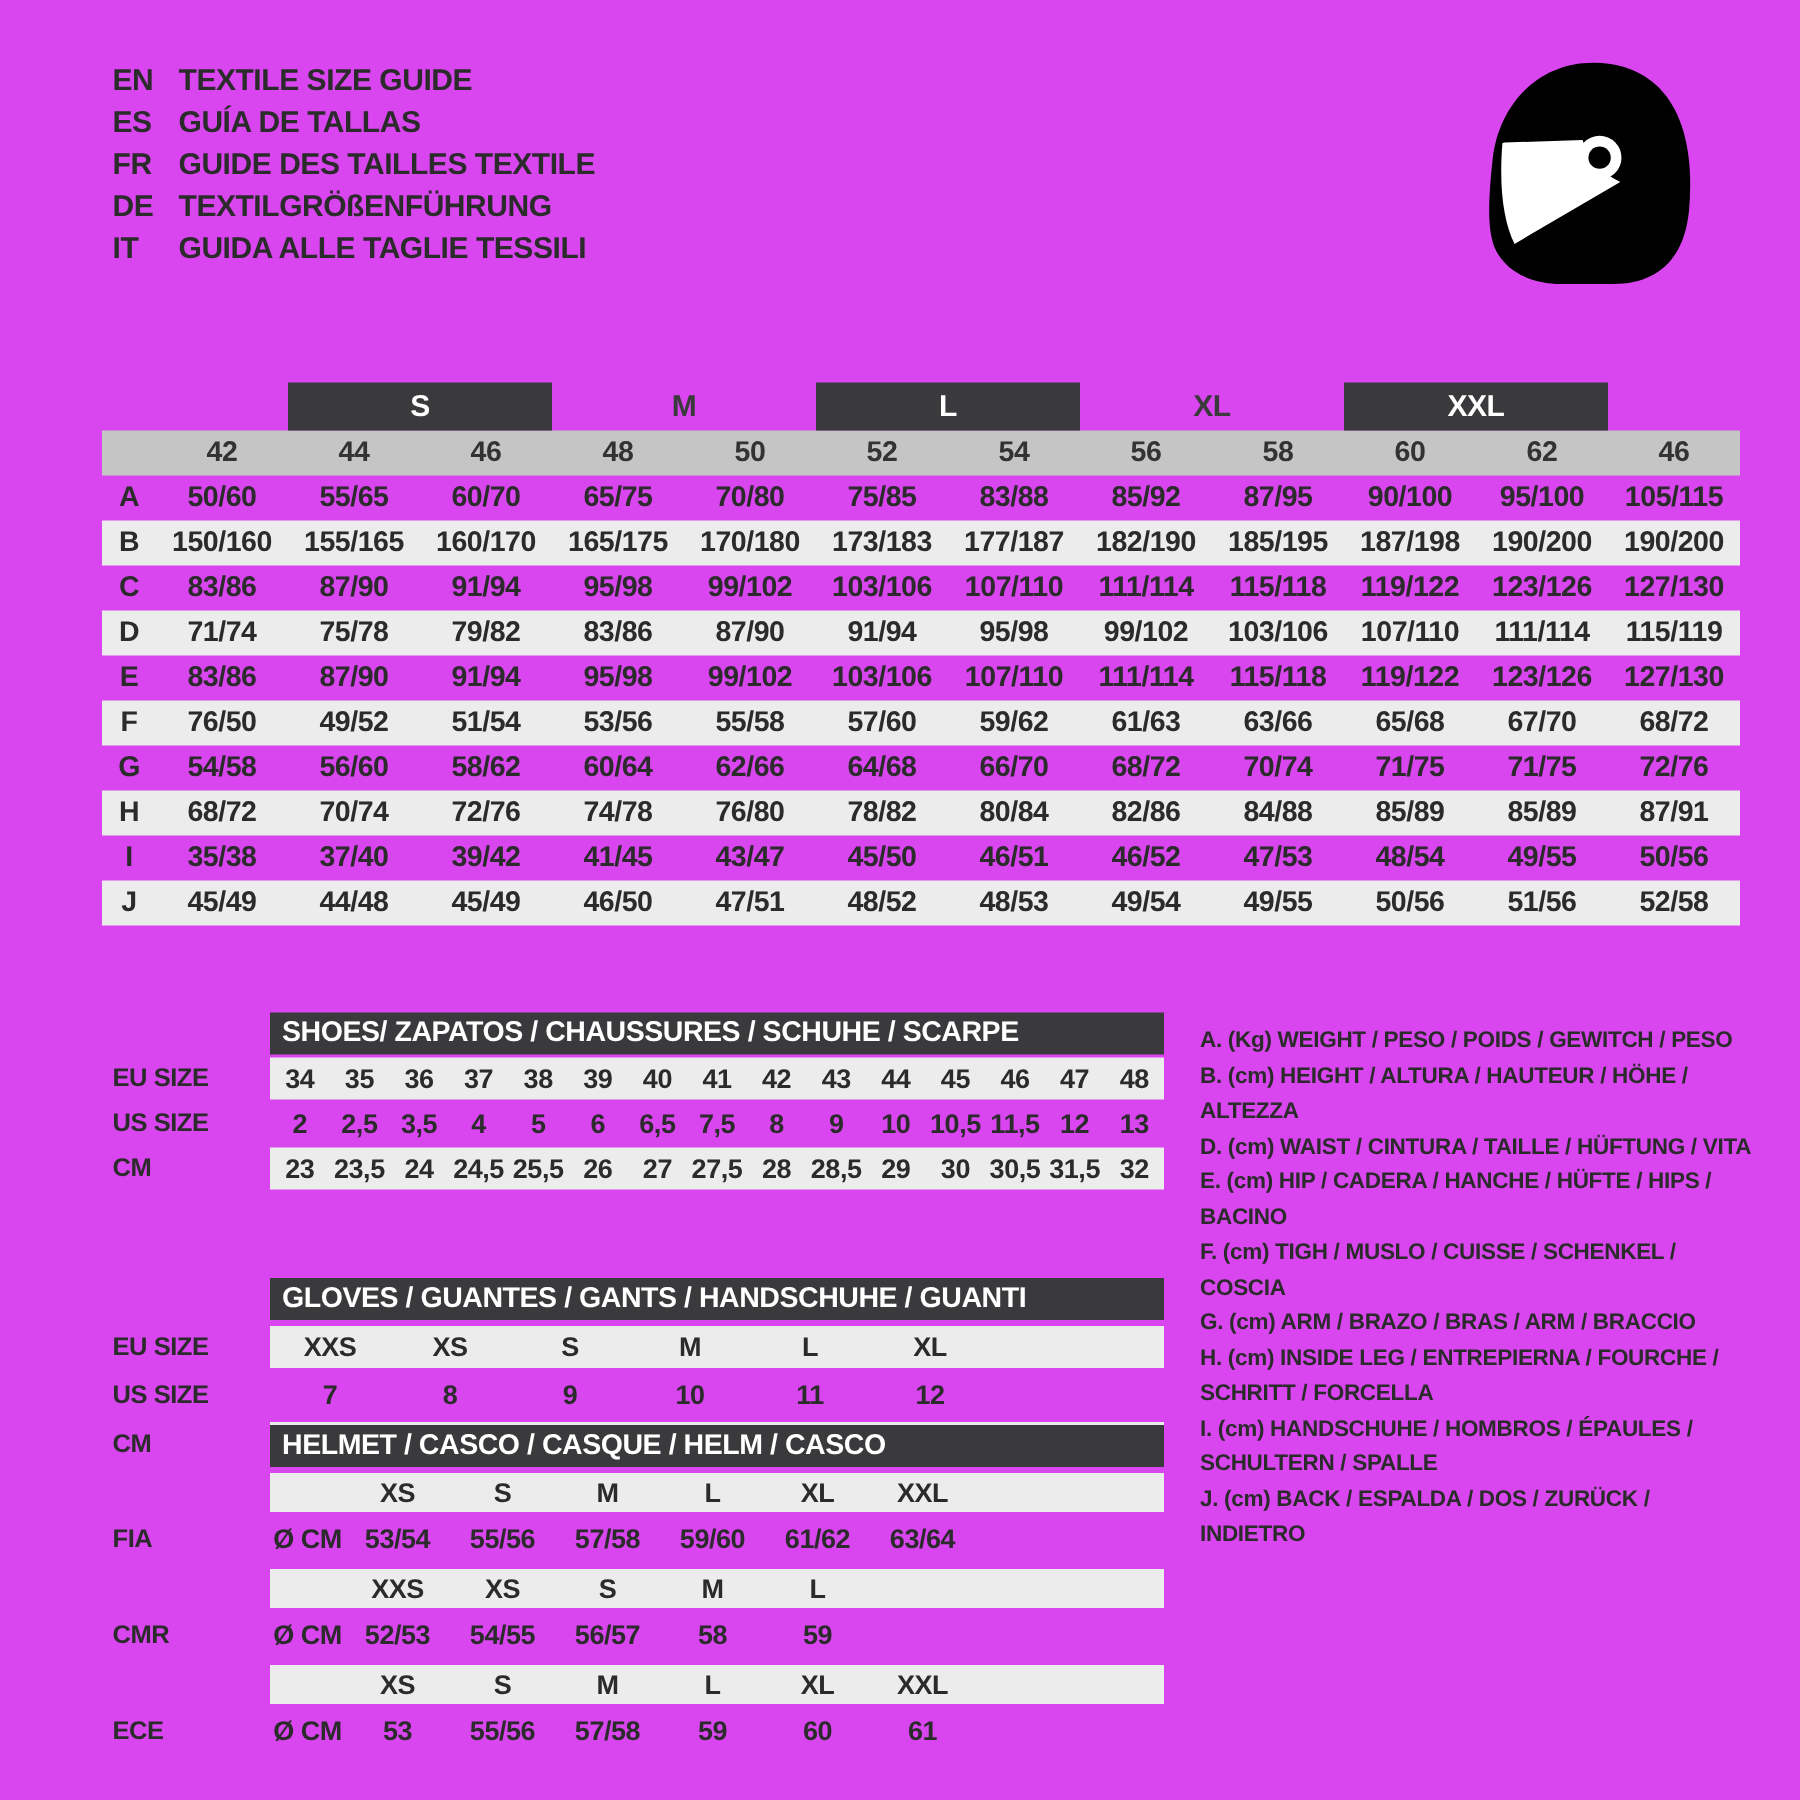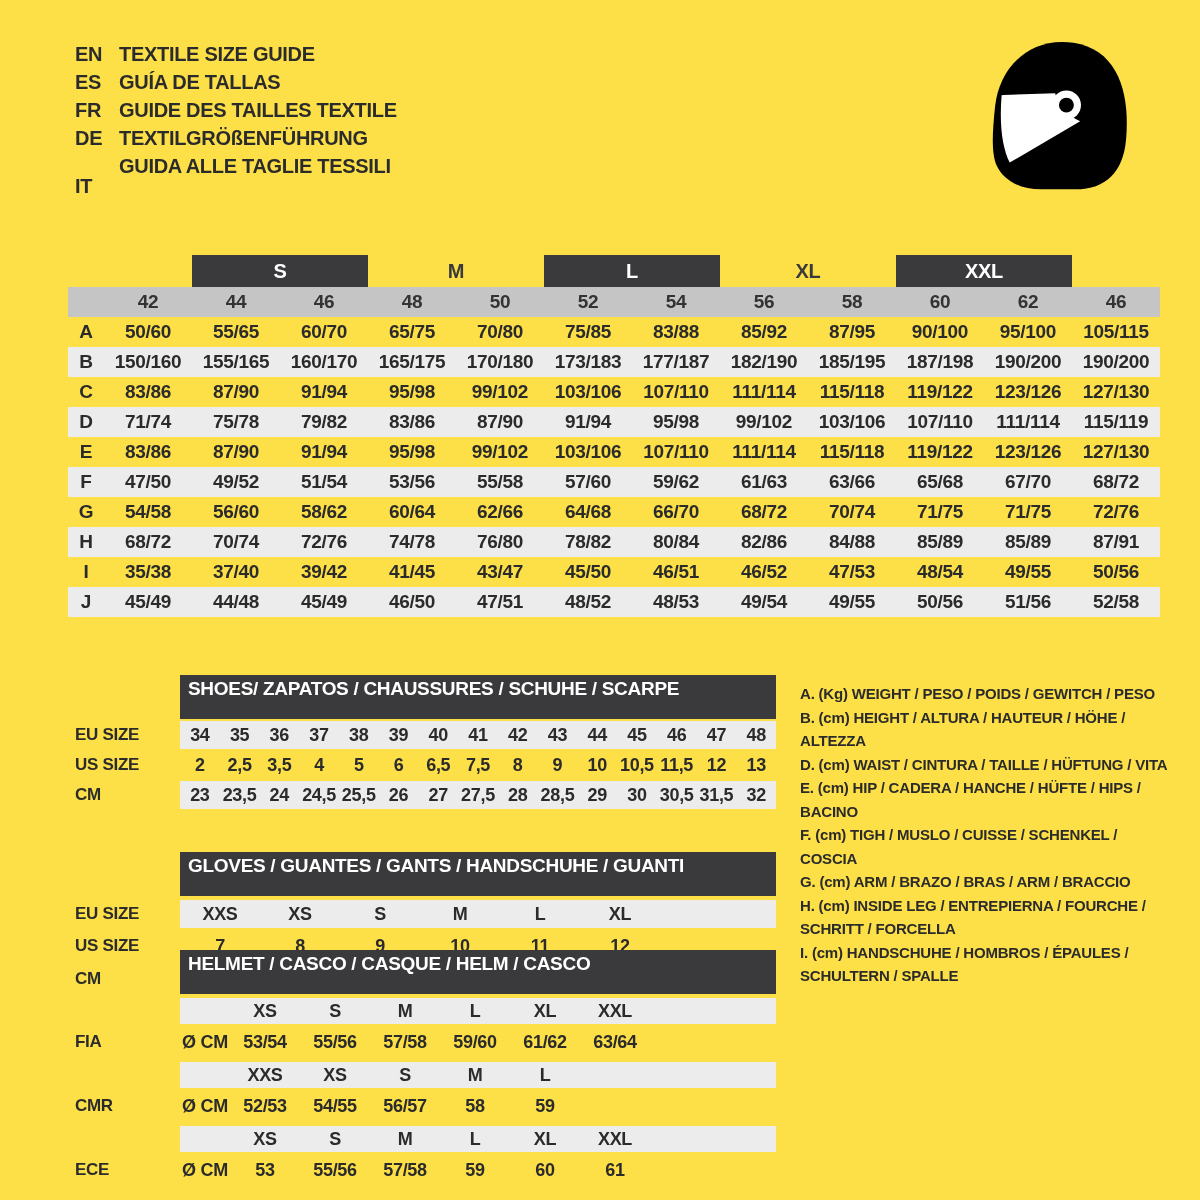--- a/index.html
+++ b/index.html
@@ -5,21 +5,21 @@
   :root{
     --dark:#3a3a3c; --band:#c5c5c5; --rowalt:#ececec; --txt:#2b2b2b; --white:#ffffff;
   }
   *{box-sizing:border-box; margin:0; padding:0;}
   html,body{background:#ffffff;}
   body{
     width:1200px; height:1200px; position:relative; overflow:hidden;
     font-family:"Liberation Sans", sans-serif; font-weight:bold; color:var(--txt);
     letter-spacing:-0.3px;
   }
-  .page{position:absolute; inset:0; background:#fde047;text-decoration:underline;}
+  .page{position:absolute; inset:0; background:#d946ef;text-decoration:underline;}
 
   
   .lang-block{position:absolute; left:75px; top:40px;}
   .lang-row{display:flex; line-height:28px; font-size:20px; white-space:nowrap;}
   .lang-code{width:44px; flex:0 0 44px;}
   .lang-label{}
 
   
   .helmet-icon{position:absolute; left:975px; top:33px; width:165px; height:162px;}
 
@@ -32,21 +32,21 @@
   .band-row{height:30px; background:var(--band);}
   .num-cell{text-align:center; line-height:30px; font-size:19px; color:#333;}
   .size-row{height:30px;}
   .size-row.alt{background:var(--rowalt);}
   .letter-cell{text-align:center; line-height:30px; font-size:19px;}
   .val-cell{text-align:center; line-height:30px; font-size:19px; white-space:nowrap;}
 
   
   .section{position:absolute; left:68px; width:712px;}
   .sec-title{
-    margin-left:112px; width:596px; height:44px; background:var(--dark);
+    margin-left:112px; width:596px; height:28px; background:var(--dark);
     color:#fff; font-size:19px; line-height:28px; padding-left:8px; white-space:nowrap;
   }
   .lab{font-size:17px; line-height:inherit; padding-left:7px; white-space:nowrap;}
   .cell{text-align:center; white-space:nowrap;}
   .gray{background-image:linear-gradient(to right, transparent 112px, var(--rowalt) 112px, var(--rowalt) 708px, transparent 708px);}
 
   
   .shoes-sec{top:675px;}
   .shoes-sec .sec-title{margin-bottom:2px;}
   .srow{display:grid; grid-template-columns:112px repeat(15,1fr); width:708px; height:28px; line-height:28px; font-size:18px; margin-bottom:2px;}
@@ -87,21 +87,21 @@
       </div>
       <div class="lang-row">
         <div class="lang-code" style="display: inline-block;">FR</div>
         <div class="lang-label">GUIDE DES TAILLES TEXTILE</div>
       </div>
       <div class="lang-row">
         <div class="lang-code" style="display: inline-block;">DE</div>
         <div class="lang-label">TEXTILGRÖßENFÜHRUNG</div>
       </div>
       <div class="lang-row">
-        <div class="lang-code" style="display: inline-block; margin-top: 20px;">IT</div>
+        <div class="lang-code" style="display: inline-block;">IT</div>
         <div class="lang-label">GUIDA ALLE TAGLIE TESSILI</div>
       </div>
     </div>
 
   <svg class="helmet-icon" viewBox="0 0 100 100" xmlns="http://www.w3.org/2000/svg">
     <path d="M60 6 C 32 2 14 22 11.5 45 C 9.8 61 9 74 12.5 82 C 16.5 90.5 26 96.5 40 96.5 L 61 96.5 C 80 96.5 90.5 85.5 92.3 66 C 94.8 38 88 10.5 60 6 Z" fill="#000"></path>
     <path d="M15.5 38.5 C 14 57 16 71 20.5 80 L 64 54.5 C 55.5 50.5 50.5 44 48.5 37.2 L 16.5 38.3 Z" fill="#fff"></path>
     <circle cx="55.5" cy="44.5" r="9" fill="#fff"></circle>
     <circle cx="55.5" cy="44.5" r="4.6" fill="#000"></circle>
   </svg>
@@ -200,21 +200,21 @@
         <div class="val-cell">103/106</div>
         <div class="val-cell">107/110</div>
         <div class="val-cell">111/114</div>
         <div class="val-cell">115/118</div>
         <div class="val-cell">119/122</div>
         <div class="val-cell">123/126</div>
         <div class="val-cell">127/130</div>
       </div>
       <div class="size-row alt">
         <div class="letter-cell">F</div>
-        <div class="val-cell">47/50</div>
+        <div class="val-cell">76/50</div>
         <div class="val-cell">49/52</div>
         <div class="val-cell">51/54</div>
         <div class="val-cell">53/56</div>
         <div class="val-cell">55/58</div>
         <div class="val-cell">57/60</div>
         <div class="val-cell">59/62</div>
         <div class="val-cell">61/63</div>
         <div class="val-cell">63/66</div>
         <div class="val-cell">65/68</div>
         <div class="val-cell">67/70</div>
@@ -452,15 +452,16 @@
 
   <div class="legend">
       <div class="legend-line">A. (Kg) WEIGHT / PESO / POIDS / GEWITCH / PESO</div>
       <div class="legend-line">B. (cm) HEIGHT / ALTURA / HAUTEUR / HÖHE / ALTEZZA</div>
       <div class="legend-line">D. (cm) WAIST / CINTURA / TAILLE / HÜFTUNG / VITA</div>
       <div class="legend-line">E. (cm) HIP / CADERA / HANCHE / HÜFTE / HIPS /  BACINO</div>
       <div class="legend-line">F. (cm) TIGH / MUSLO / CUISSE / SCHENKEL / COSCIA</div>
       <div class="legend-line">G. (cm) ARM / BRAZO / BRAS / ARM / BRACCIO</div>
       <div class="legend-line">H. (cm) INSIDE LEG / ENTREPIERNA / FOURCHE / SCHRITT / FORCELLA</div>
       <div class="legend-line">I.  (cm) HANDSCHUHE / HOMBROS / ÉPAULES / SCHULTERN / SPALLE</div>
+      <div class="legend-line">J. (cm) BACK / ESPALDA / DOS / ZURÜCK / INDIETRO</div>
     </div>
 
 </div>
 
 </body></html>

